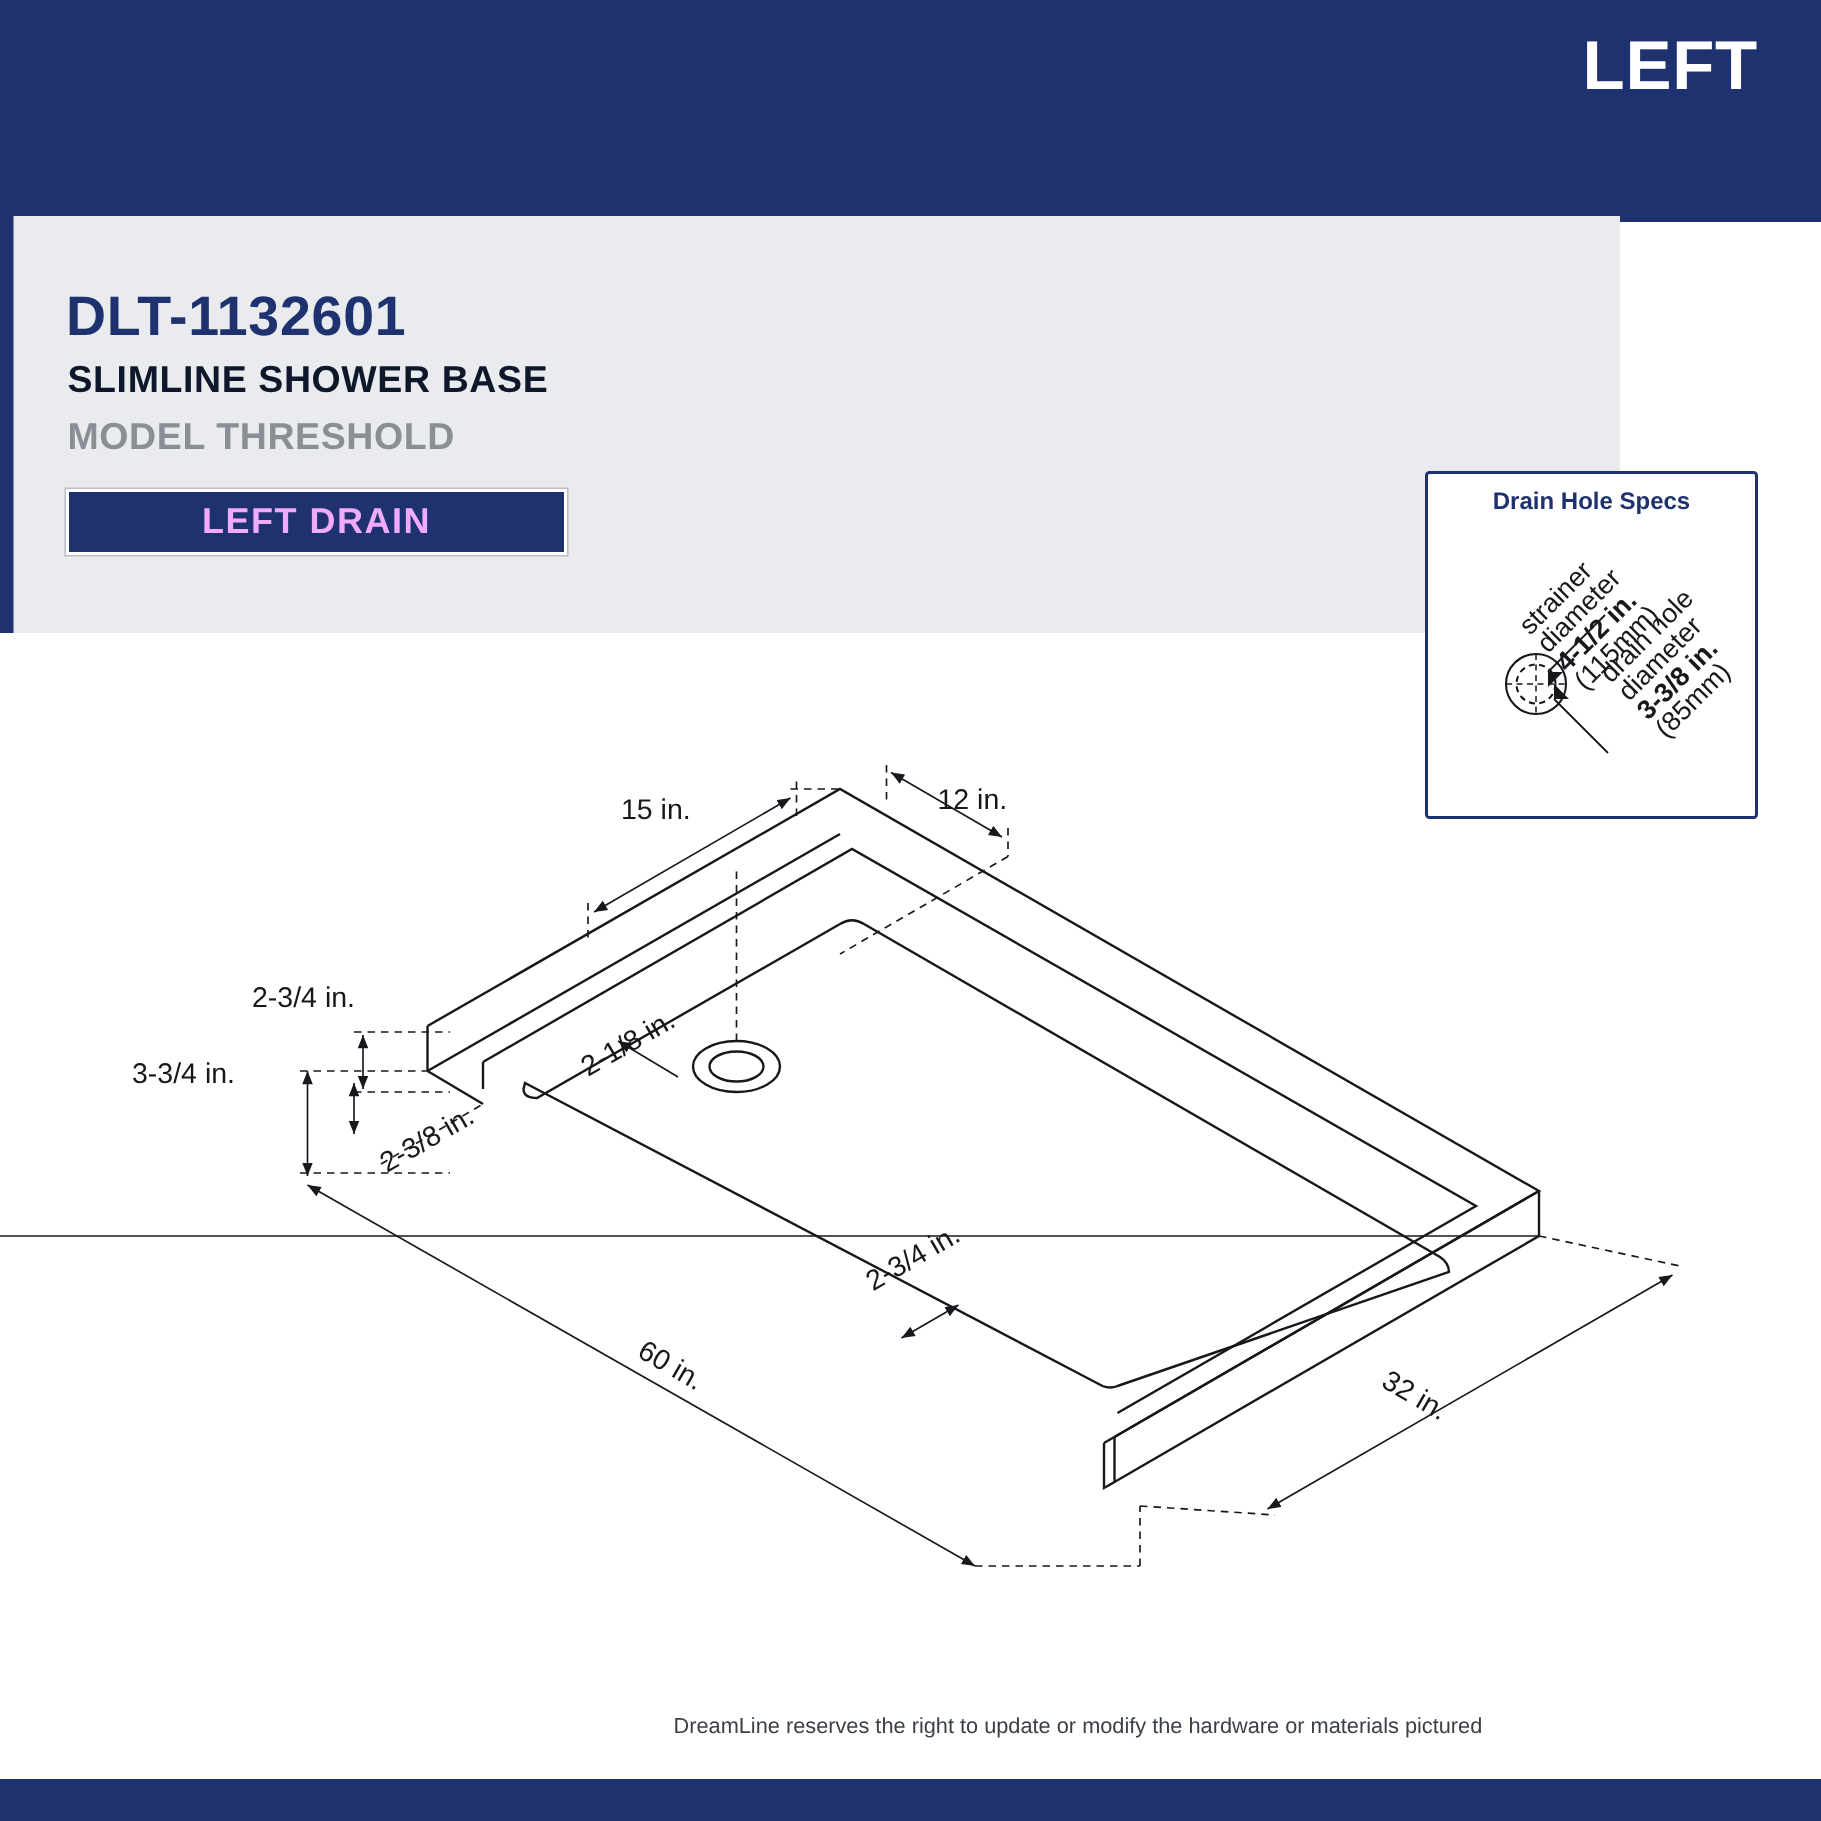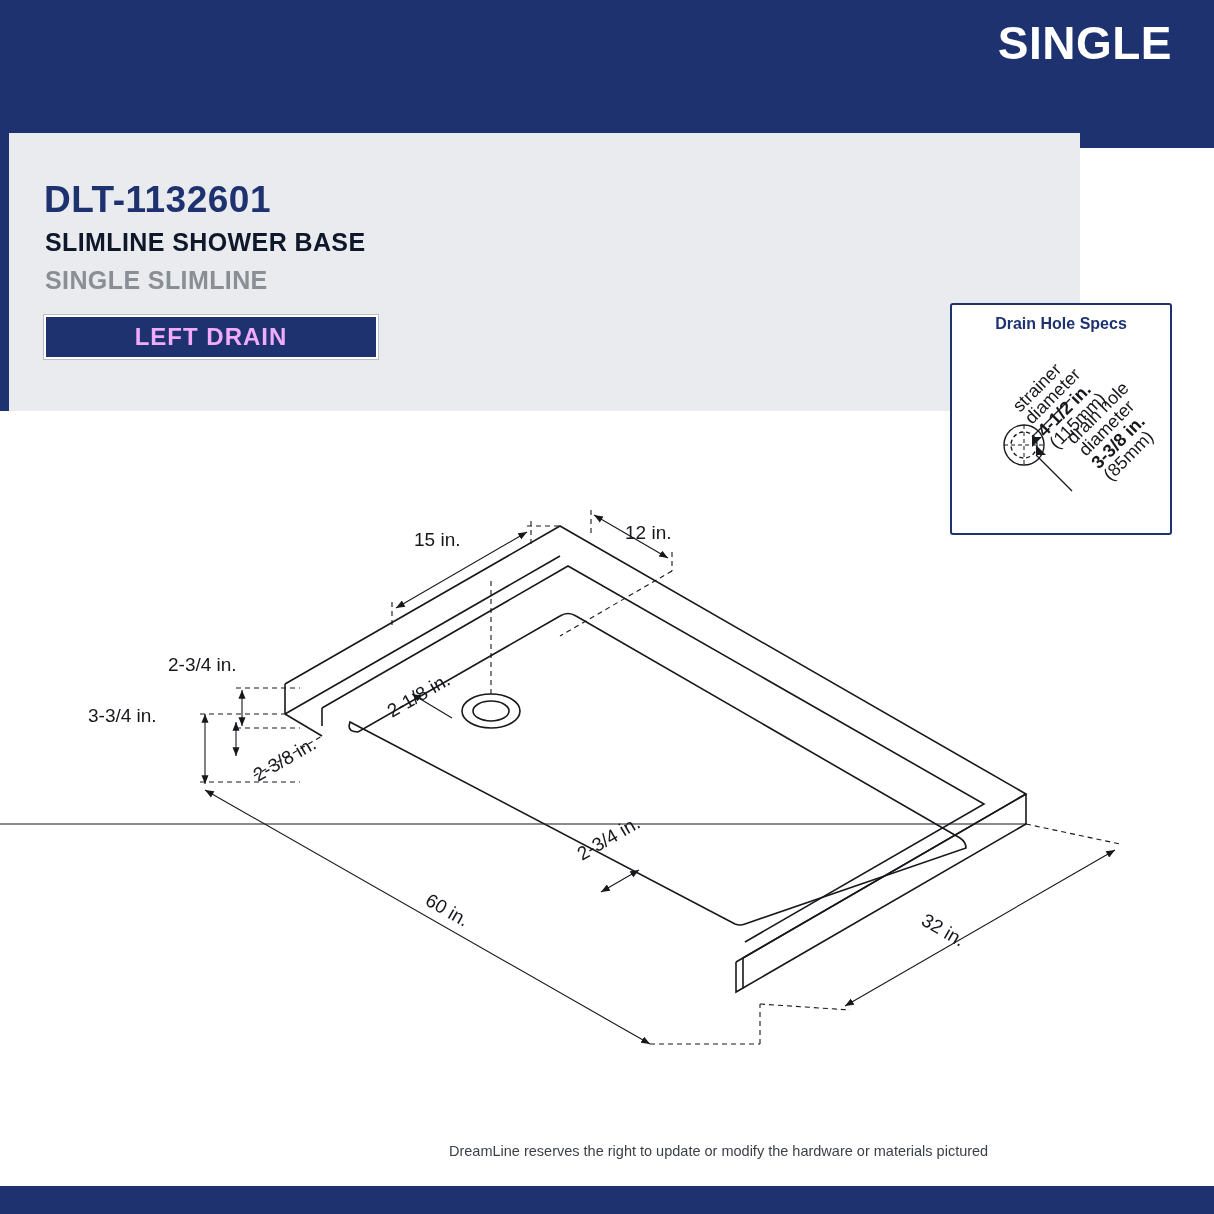--- a/index.html
+++ b/index.html
@@ -38,21 +38,21 @@
     font-size: 46px;
     font-weight: bold;
     line-height: 1.12;
     letter-spacing: 0.5px;
   }
   .top-title .l2 { display: block; }
 
   
   .header-area {
     position: absolute;
-    left: 0; top: 133px;
+    left: 0; top: 144px;
     width: 1080px;
     height: 278px;
     background: #e9ebee;
   }
   .header-accent {
     position: absolute;
     left: 0; top: 0;
     width: 9px;
     height: 278px;
     background: #1e3270;
@@ -165,29 +165,29 @@
     fill: #17181c;
   }
 </style>
 </head>
 <body>
 
 <div class="page">
 
   <div class="top-band">
     <div class="top-title">
-      <span>SINGLE</span>
+      <span>LEFT</span>
     </div>
   </div>
 
   <div class="header-area">
     <div class="header-accent"></div>
     <div class="model-number">DLT-1132601</div>
     <div class="model-type">SLIMLINE SHOWER BASE</div>
-    <div class="model-sub">SINGLE SLIMLINE</div>
+    <div class="model-sub">MODEL THRESHOLD</div>
     <div class="drain-badge">
       <span>LEFT DRAIN</span>
     </div>
 
     <div class="specs-box">
       <div class="specs-title">Drain Hole Specs</div>
       <svg class="specs-svg" width="218" height="228" viewBox="0 0 218 228">
 
         <circle cx="72" cy="140" r="20" fill="none" stroke="#17181c" stroke-width="1.4"></circle>
         <circle cx="72" cy="140" r="13" fill="none" stroke="#17181c" stroke-width="1.4" stroke-dasharray="4 3"></circle>

